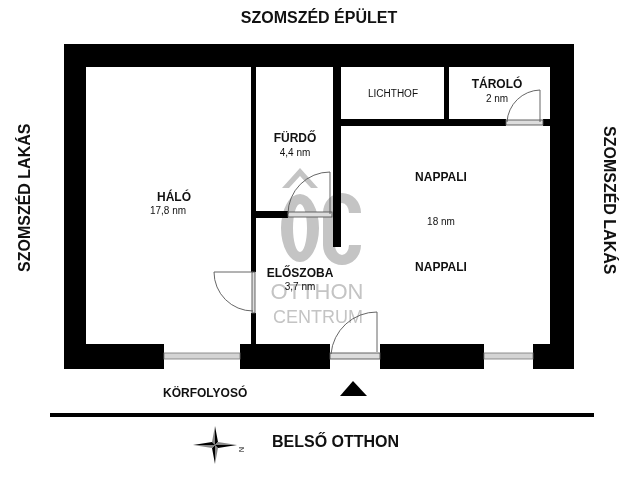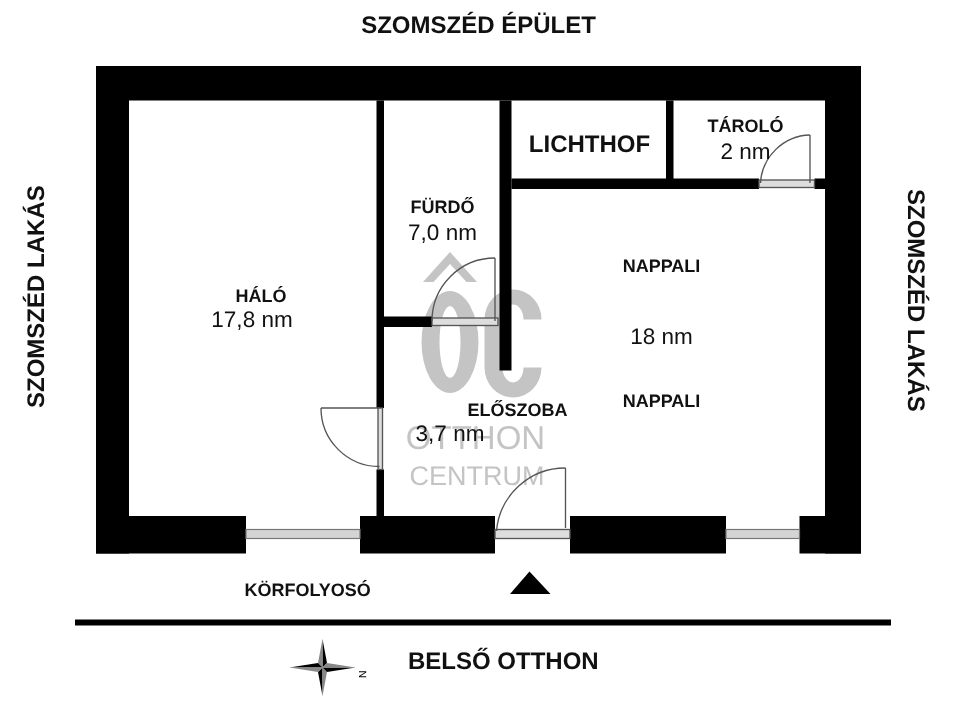--- a/index.html
+++ b/index.html
@@ -1,22 +1,22 @@
 <!DOCTYPE html>
 <html><head>
 <meta charset="utf-8">
 <style>
   html,body{margin:0;padding:0;background:#ffffff;}
   body{width:640px;height:480px;position:relative;overflow:hidden;font-family:"Liberation Sans",sans-serif;color:#111;}
   svg{position:absolute;left:0;top:0;}
   .lbl{position:absolute;font-weight:bold;white-space:nowrap;color:#111;}
   .big{font-size:16px;}
   .room{font-size:12px;font-weight:bold;}
-  .area{position:absolute;font-size:15px;white-space:nowrap;color:#111;}
-  .small{font-size:16px;font-weight:bold;}
+  .area{position:absolute;font-size:10px;white-space:nowrap;color:#111;}
+  .small{font-size:10px;font-weight:normal;}
   .center{transform:translateX(-50%);text-align:center;}
   .vert-left{transform-origin:left top;transform:rotate(-90deg);}
   .vert-right{transform-origin:left top;transform:rotate(90deg);}
 </style>
 </head>
 <body>
 
 <svg width="640" height="480" viewBox="0 0 640 480">
 
   <g fill="#c4c4c4">
@@ -98,25 +98,25 @@
 <div class="lbl big center" style="left:319px;top:9px;">SZOMSZÉD ÉPÜLET</div>
 <div class="lbl big vert-left" style="left:16px;top:272px;">SZOMSZÉD LAKÁS</div>
 <div class="lbl big vert-right" style="left:618px;top:126px;">SZOMSZÉD LAKÁS</div>
 <div class="lbl room" style="left:163px;top:386px;text-align:right;">KÖRFOLYOSÓ</div>
 <div class="lbl big" style="left:272px;top:433px;">BELSŐ OTTHON</div>
 
 <div class="lbl room center" style="left:168px;top:190px;padding-left:12px;">HÁLÓ</div>
 <div class="area center" style="left:168px;top:205px;">17,8 nm</div>
 
 <div class="lbl room center" style="left:295px;top:131px;">FÜRDŐ</div>
-<div class="area center" style="left:295px;top:147px;">7,0 nm</div>
+<div class="area center" style="left:295px;top:147px;">4,4 nm</div>
 
 <div class="lbl small center" style="left:393px;top:88px;">LICHTHOF</div>
 
 <div class="lbl room center" style="left:497px;top:77px;">TÁROLÓ</div>
 <div class="area center" style="left:497px;top:93px;">2 nm</div>
 
 <div class="lbl room center" style="left:441px;top:170px;">NAPPALI</div>
 <div class="area center" style="left:441px;top:216px;">18 nm</div>
 <div class="lbl room center" style="left:441px;top:260px;">NAPPALI</div>
 
-<div class="lbl room center" style="left:300px;top:266px;margin-left:45px;">ELŐSZOBA</div>
+<div class="lbl room center" style="left:300px;top:266px;">ELŐSZOBA</div>
 <div class="area center" style="left:300px;top:281px;">3,7 nm</div>
 
 </body></html>

